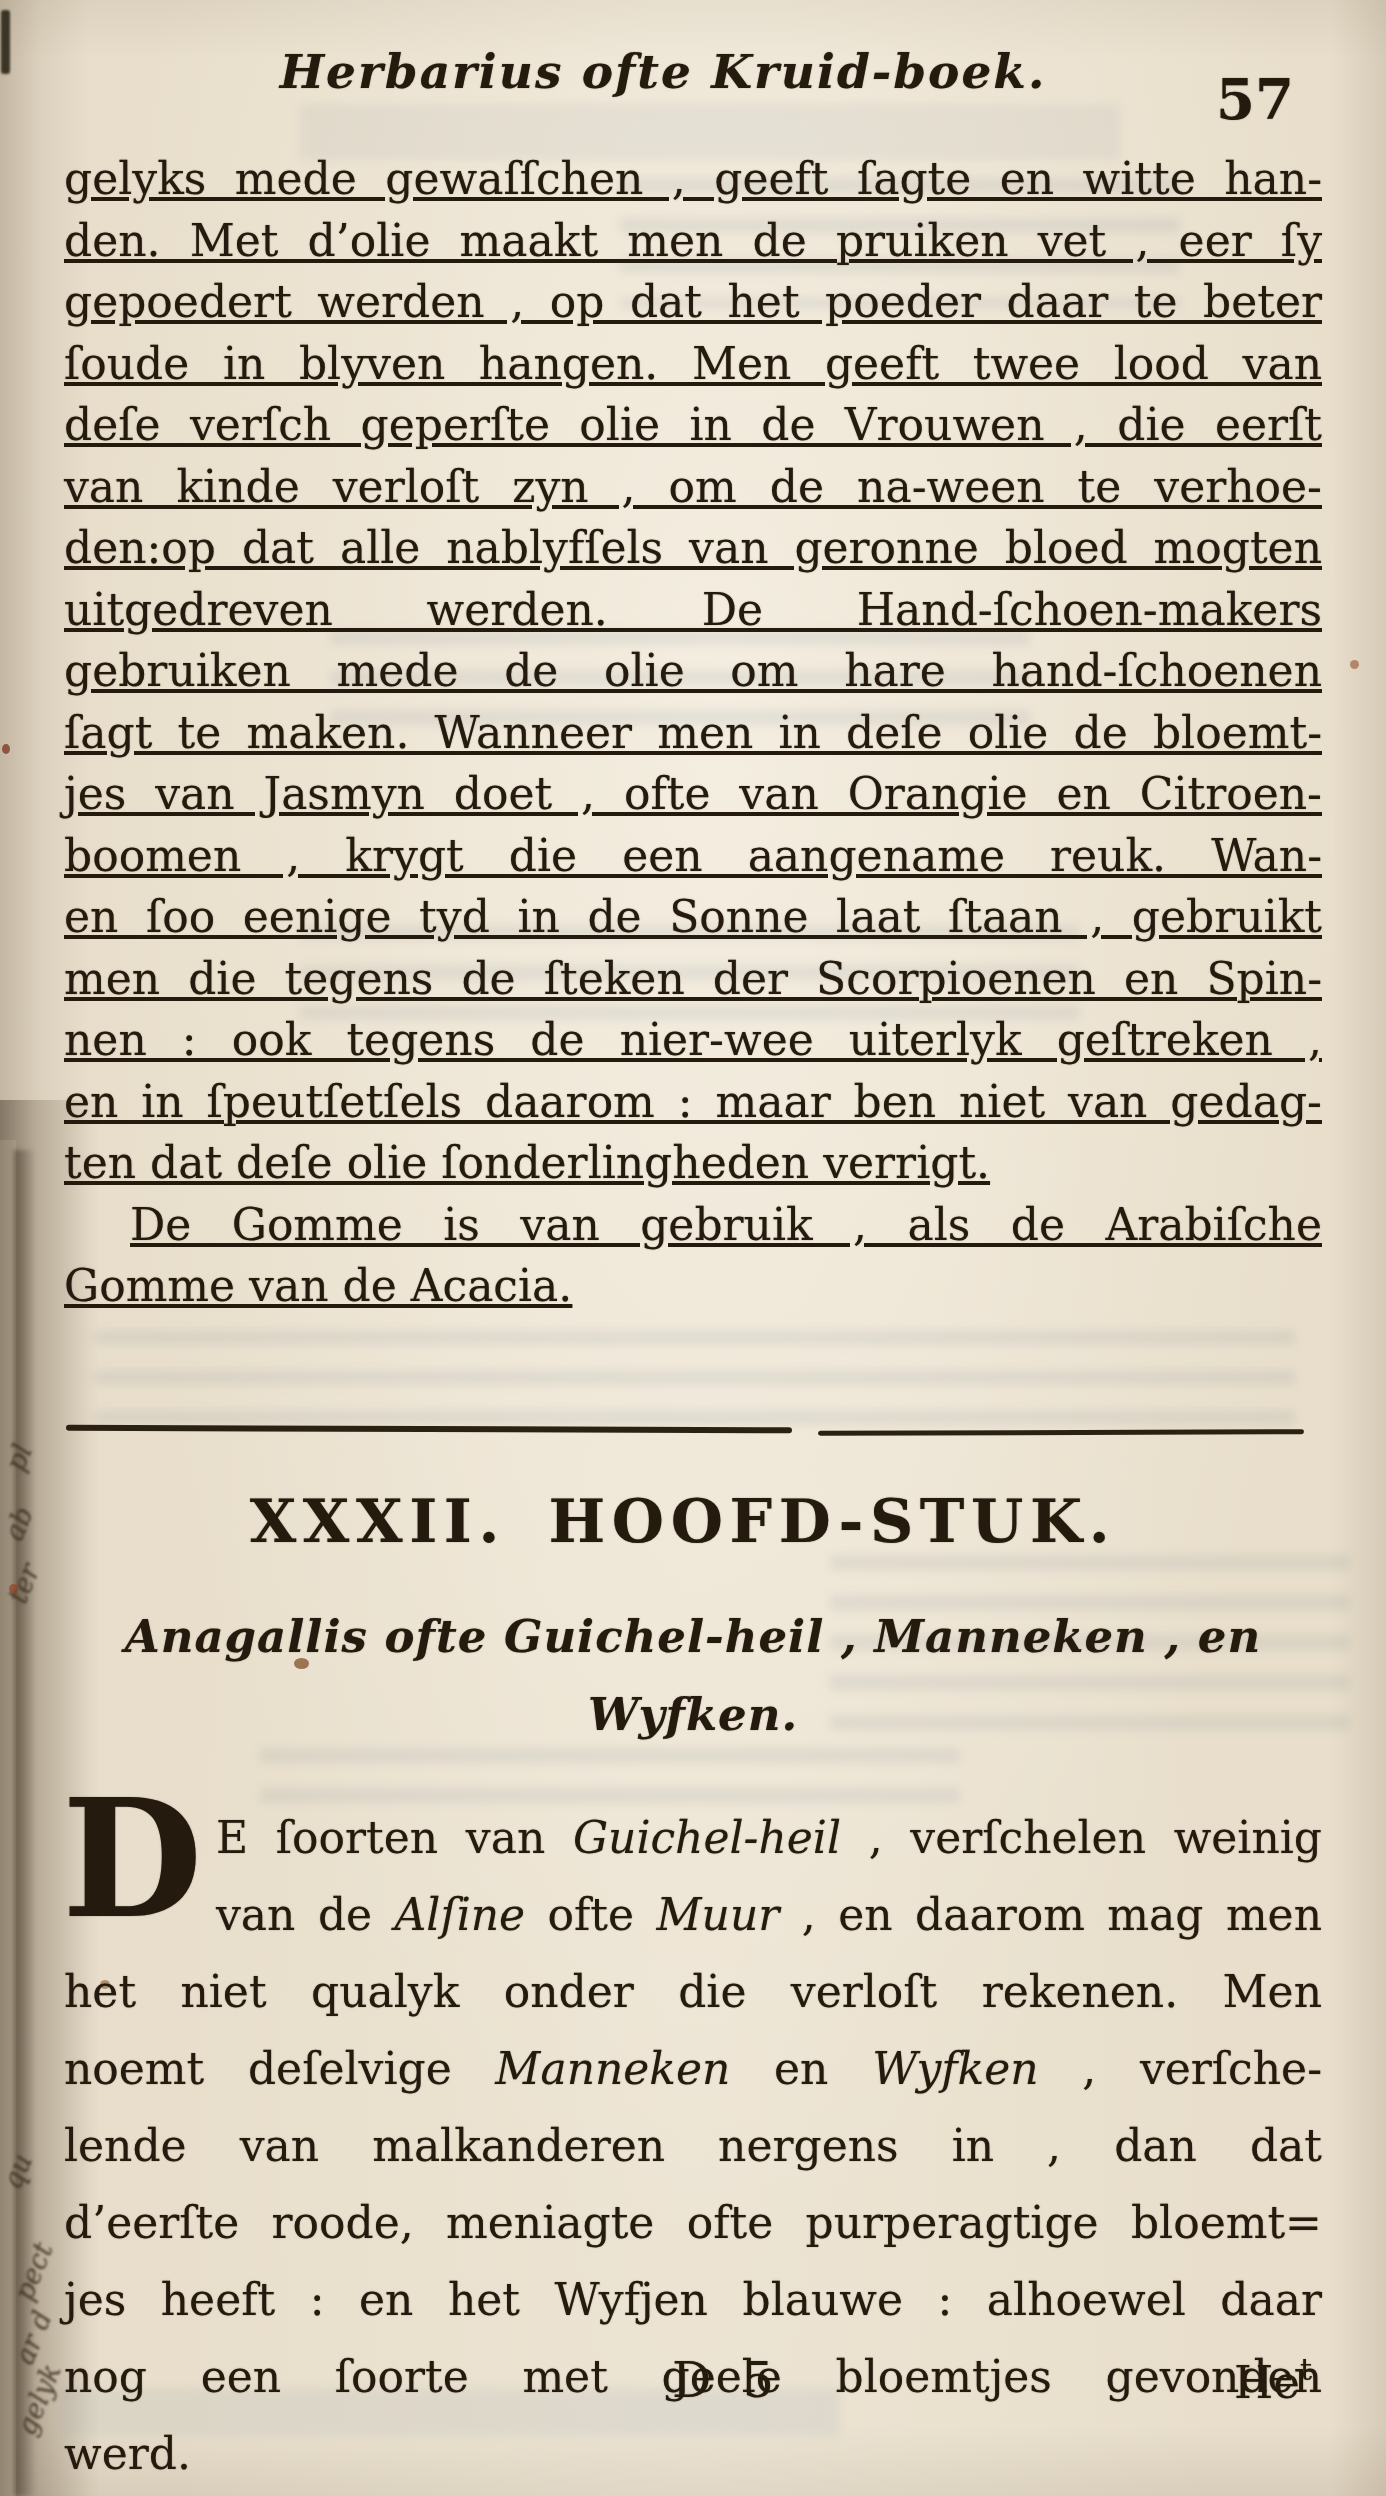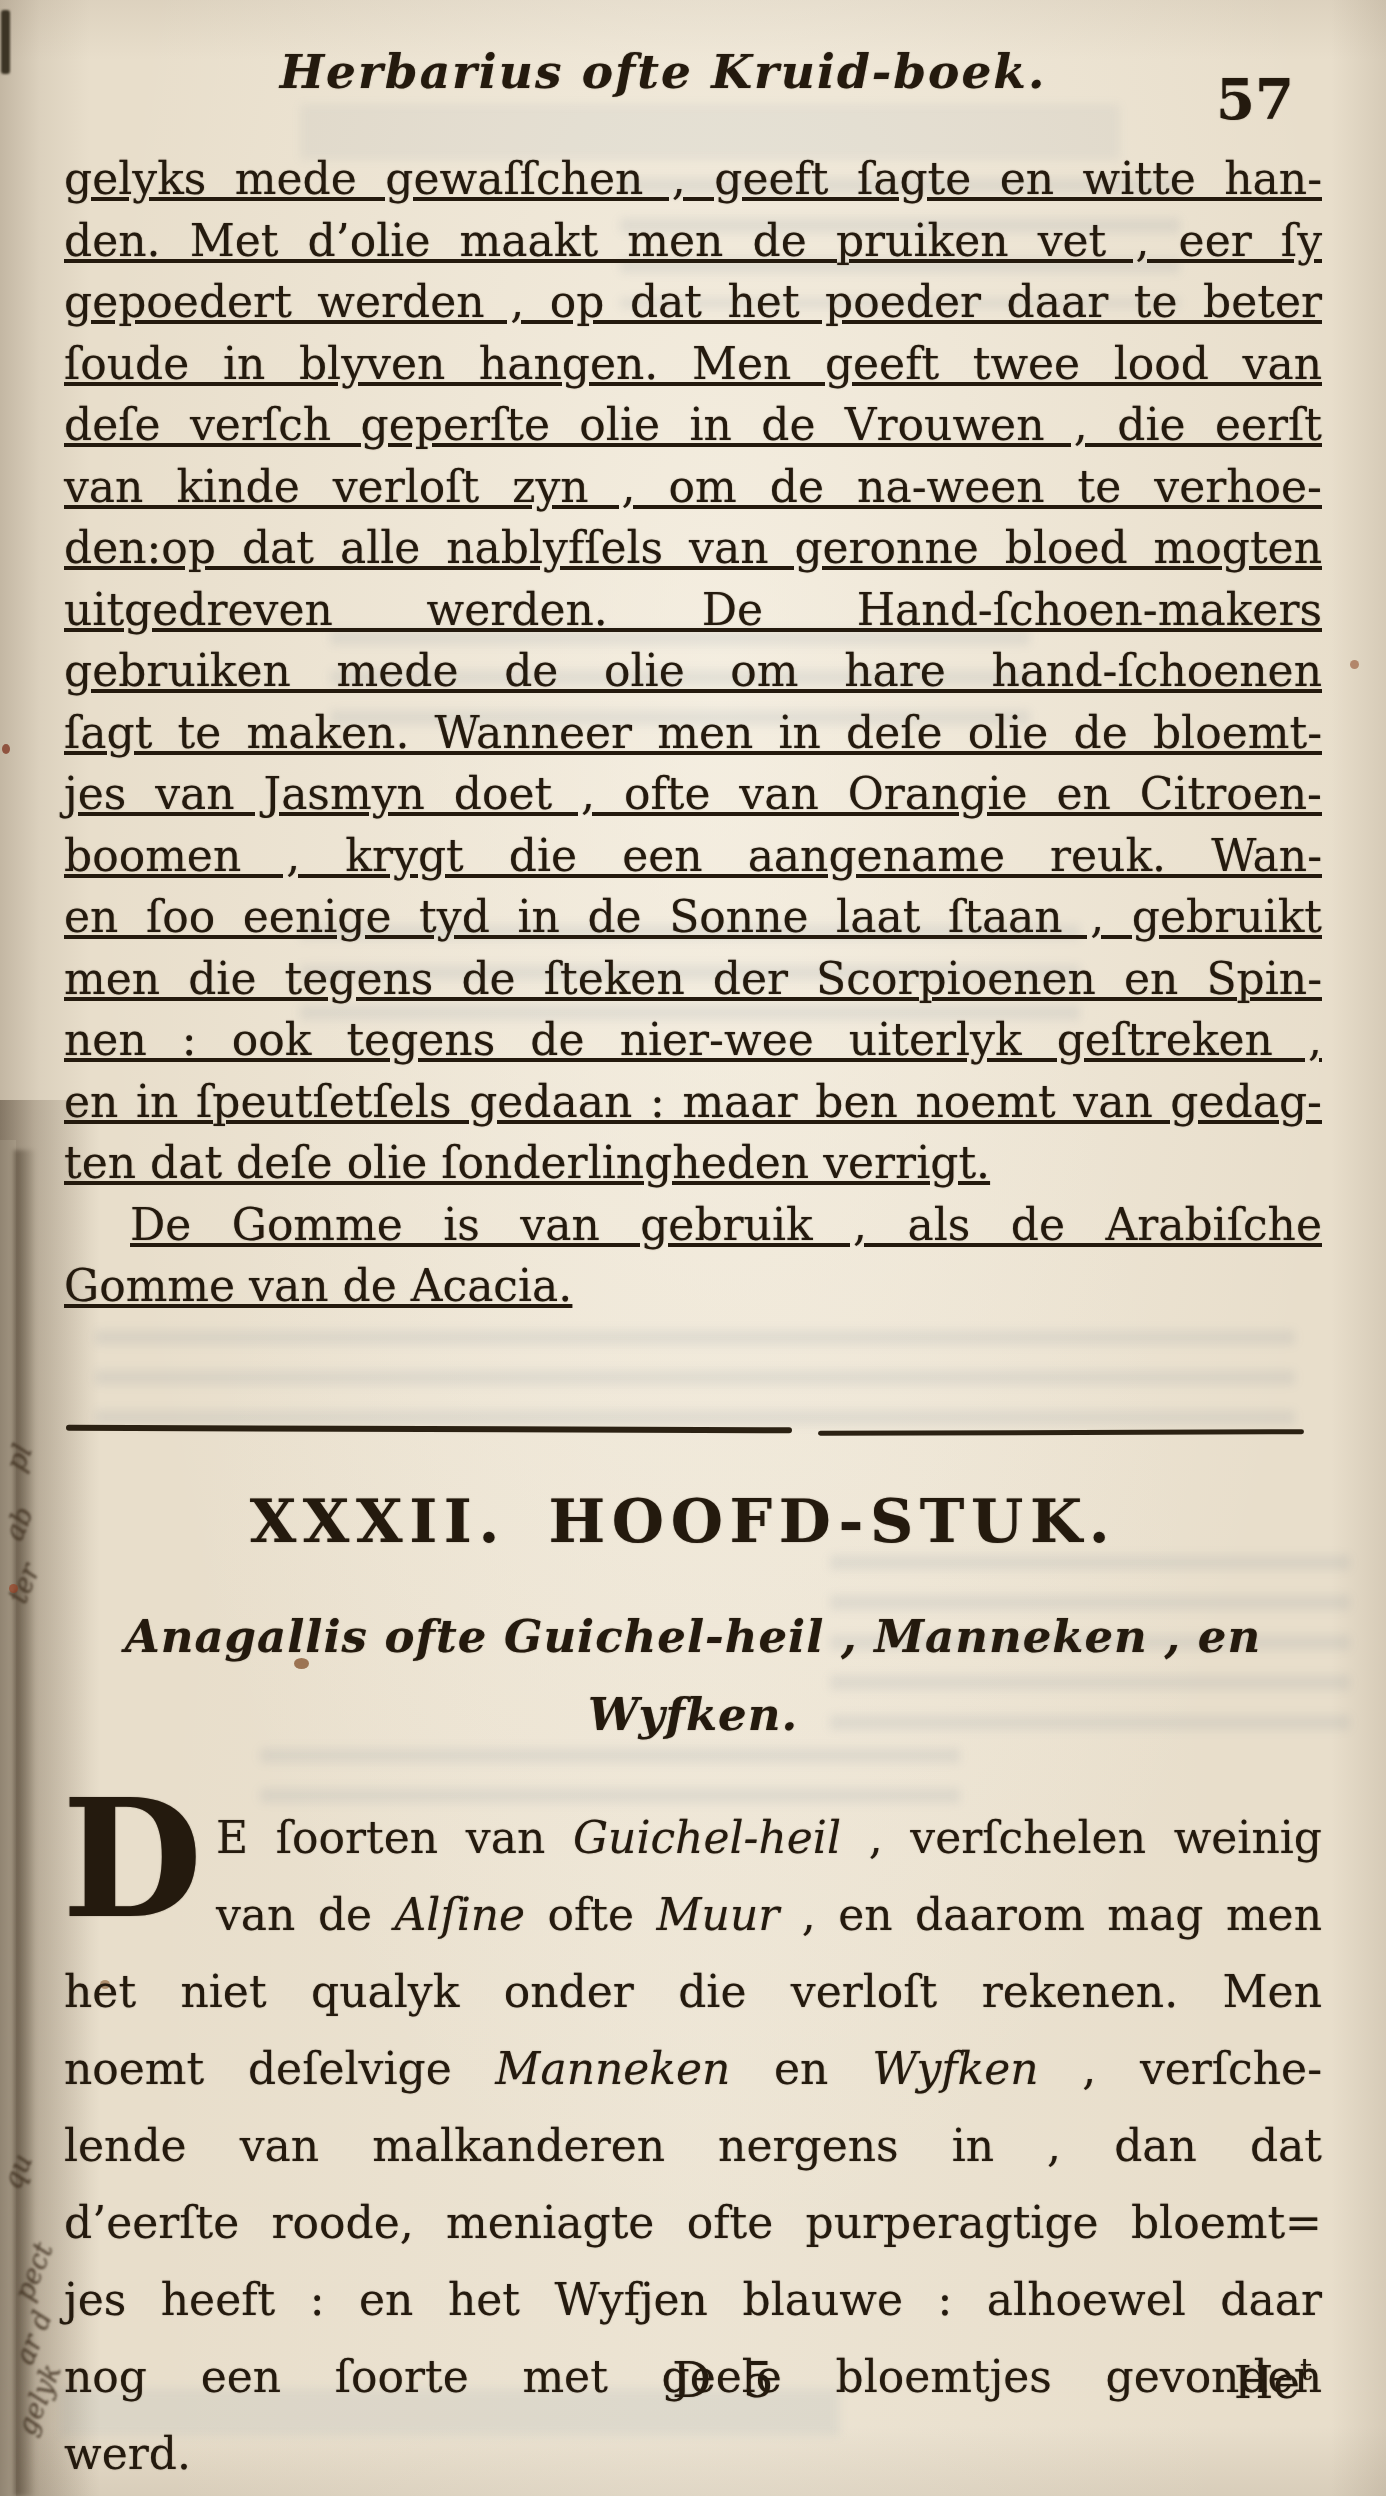--- a/index.html
+++ b/index.html
@@ -185,21 +185,21 @@
     <div class="line">van kinde verloſt zyn , om de na-ween te verhoe-</div>
     <div class="line">den:op dat alle nablyfſels van geronne bloed mogten</div>
     <div class="line">uitgedreven werden. De Hand-ſchoen-makers</div>
     <div class="line">gebruiken mede de olie om hare hand-ſchoenen</div>
     <div class="line">ſagt te maken. Wanneer men in deſe olie de bloemt-</div>
     <div class="line">jes van Jasmyn doet , ofte van Orangie en Citroen-</div>
     <div class="line">boomen , krygt die een aangename reuk. Wan-</div>
     <div class="line">en ſoo eenige tyd in de Sonne laat ſtaan , gebruikt</div>
     <div class="line">men die tegens de ſteken der Scorpioenen en Spin-</div>
     <div class="line">nen : ook tegens de nier-wee uiterlyk geſtreken ,</div>
-    <div class="line">en in ſpeutſetſels gedaan : maar ben noemt van gedag-</div>
+    <div class="line">en in ſpeutſetſels daarom : maar ben niet van gedag-</div>
     <div class="line last">ten dat deſe olie ſonderlingheden verrigt.</div>
     <div class="line indent">De Gomme is van gebruik , als de Arabiſche</div>
     <div class="line last">Gomme van de Acacia.</div>
   </div>
 
   <div class="rule rule-left"></div>
   <div class="rule rule-right"></div>
 
   <div class="chapter-heading">XXXII. HOOFD-STUK.</div>
   <div class="chapter-subtitle">

